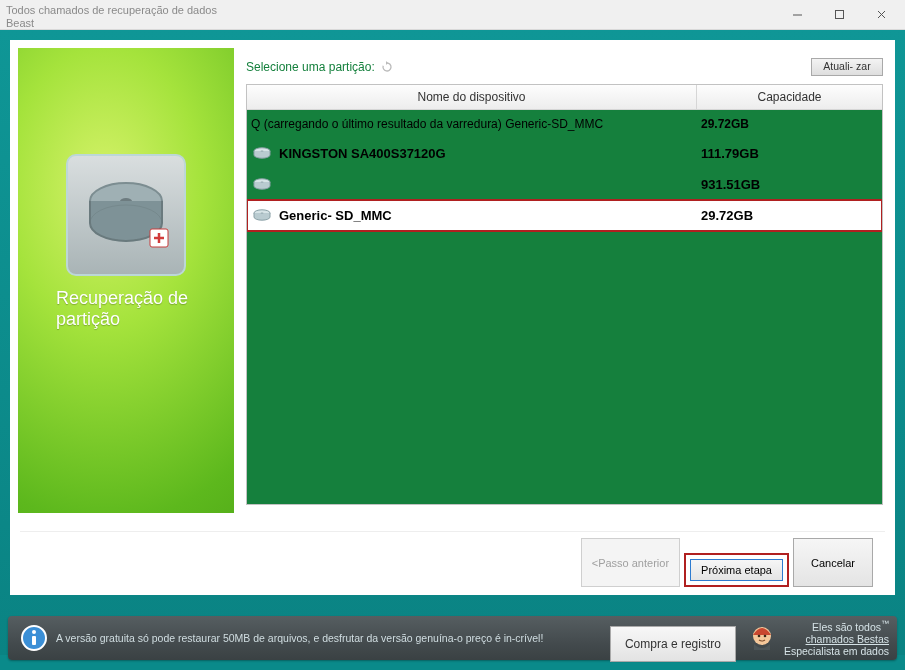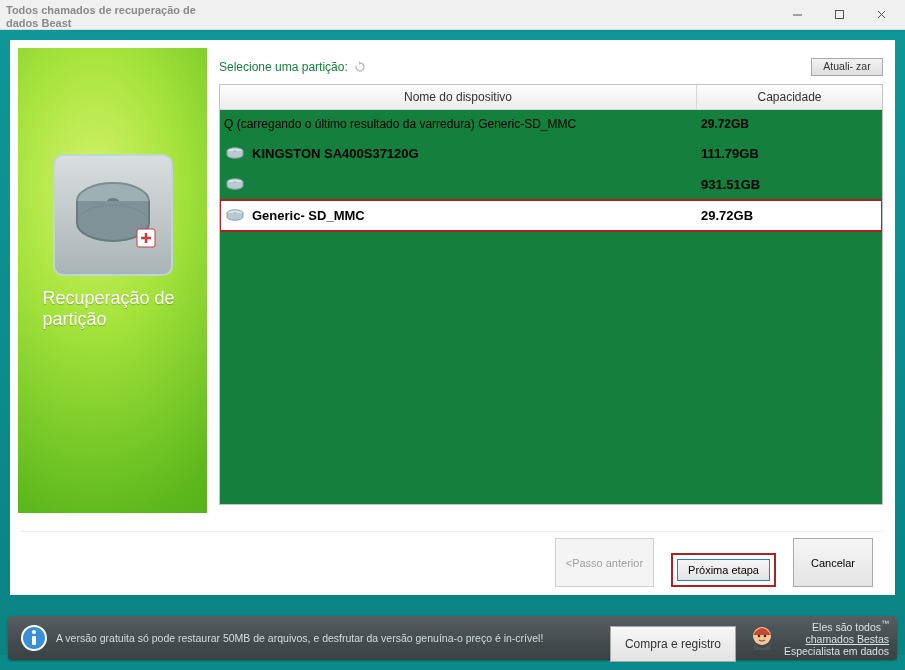--- a/index.html
+++ b/index.html
@@ -23,21 +23,20 @@
       align-items: flex-start;
       justify-content: space-between;
       padding: 4px 6px;
       border-bottom: 1px solid #d9d9d9;
     }
     .title-text {
       color: #8a8a8a;
       font-size: 11px;
       line-height: 1.15;
       max-width: 220px;
-      font-weight: bold;
     }
     .window-controls {
       display: flex;
       gap: 14px;
       align-items: center;
       padding-right: 4px;
     }
     .win-btn {
       width: 28px;
       height: 20px;
@@ -65,21 +64,21 @@
       flex-direction: column;
       position: relative;
     }
     .panel-body {
       display: flex;
       flex: 1;
       min-height: 0;
     }
     
     .sidebar {
-      width: 189px;
+      width: 216px;
       margin: 8px 0 0 8px;
       background: radial-gradient(ellipse 180% 120% at 40% 30%, #d6f26a 0%, #a5e33c 25%, #5db81d 60%, #3a8f0f 100%);
       display: flex;
       flex-direction: column;
       align-items: center;
       padding-top: 106px;
     }
     .drive-icon-box {
       width: 120px;
       height: 122px;
@@ -199,21 +198,21 @@
     .cap-cell {
       width: 185px;
       font-weight: bold;
       color: #000;
       padding-left: 4px;
     }
     
     .nav-row {
       display: flex;
       justify-content: flex-end;
-      gap: 17px;
+      gap: 4px;
       padding: 6px 12px 8px 0;
       border-top: 1px solid #eee;
       margin: 18px 10px 0 10px;
     }
     .nav-btn {
       font-size: 11px;
       border: 1px solid #a9a9a9;
       background: linear-gradient(#f6f6f6, #e4e4e4);
       padding: 4px 10px;
       min-width: 80px;

